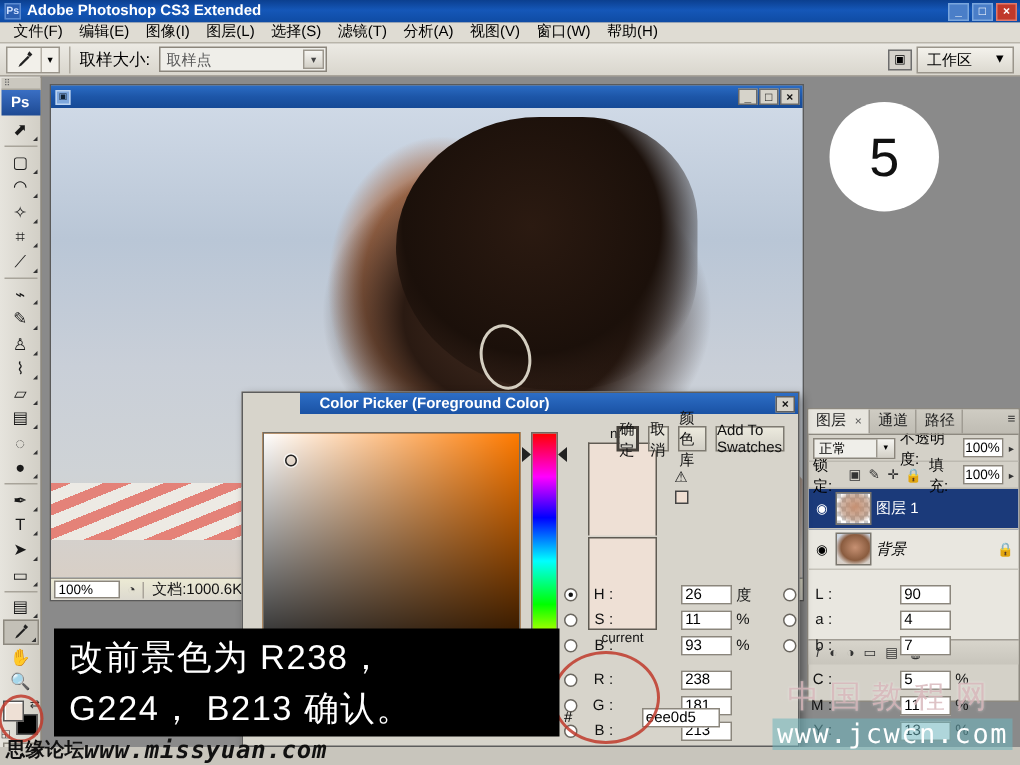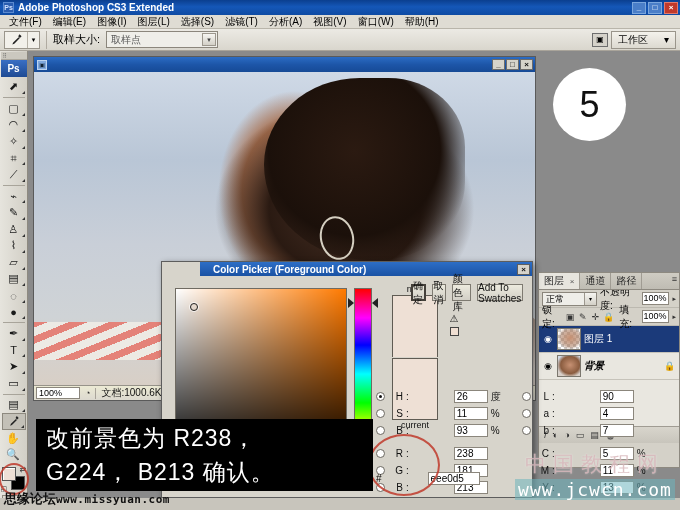--- a/index.html
+++ b/index.html
@@ -259,21 +259,21 @@
     background:
       radial-gradient(ellipse at 55% 45%, #c79173 0%, #8a5c3f 55%, rgba(120,80,60,0) 78%),
       linear-gradient(to bottom,#cfd9e6,#d8cfc6);
   }
   .thumb.checker {
     background:
       radial-gradient(ellipse at 55% 45%, #c79173 0%, rgba(160,110,80,.5) 55%, rgba(0,0,0,0) 75%),
       repeating-conic-gradient(#ffffff 0% 25%, #cccccc 0% 50%) 0 0 / 6px 6px;
   }
   .lname { flex: 1; }
-  .lname.ital { font-style: italic; font-weight: bold; }
+  .lname.ital { font-style: italic; font-weight: normal; }
   .llock { font-size: 9px; color: #333; }
   .lp-bottom {
     height: 17px; background: linear-gradient(to bottom,#d8d5cc,#c8c5bc);
     border-top: 1px solid #a09c93; display: flex; align-items: center;
     gap: 6px; padding-left: 5px; font-size: 9px; color: #333;
   }
   .panel-dock {
     position: absolute; left: 538px; top: 56px; width: 142px; height: 210px;
   }
 
@@ -390,22 +390,22 @@
     padding-left: 10px; gap: 2px;
   }
   .subtitle div { font-size: 23px; line-height: 32px; letter-spacing: 1px; }
 
   
   .wm-left {
     position: absolute; left: 4px; top: 490px; display: flex; align-items: center; gap: 0;
   }
   .wm-left .cn { font-size: 13px; font-weight: bold; color: #111; }
   .wm-left .url {
-    font-family: "DejaVu Sans Mono", monospace; font-size: 11px;
-    font-weight: bold; color: #111; letter-spacing: .5px;
+    font-family: "DejaVu Sans Mono", monospace; font-size: 16px;
+    font-weight: bold; color: #111; letter-spacing: .5px; font-style: italic;
   }
   .wm-right {
     position: absolute; left: 512px; top: 452px; width: 166px; height: 46px;
     display: flex; flex-direction: column; align-items: center; justify-content: center;
   }
   .wm-right .cn2 {
     font-size: 21px; color: #d9b9bd; letter-spacing: 7px;
     text-shadow: 0 0 2px rgba(255,255,255,.5); opacity: .85;
   }
   .wm-right .url2 {

